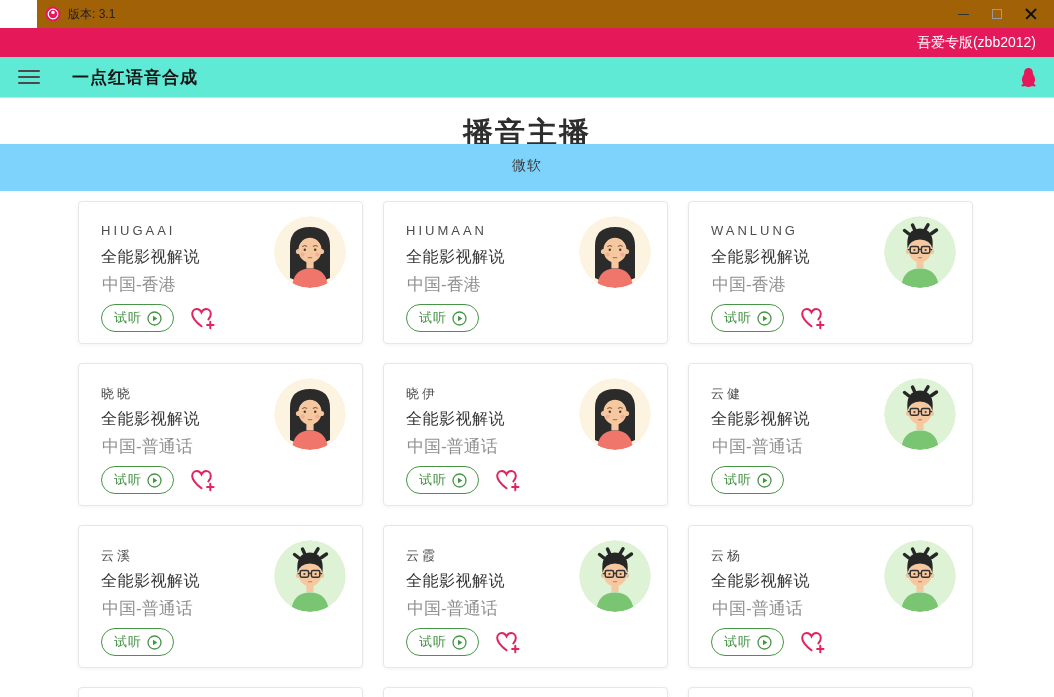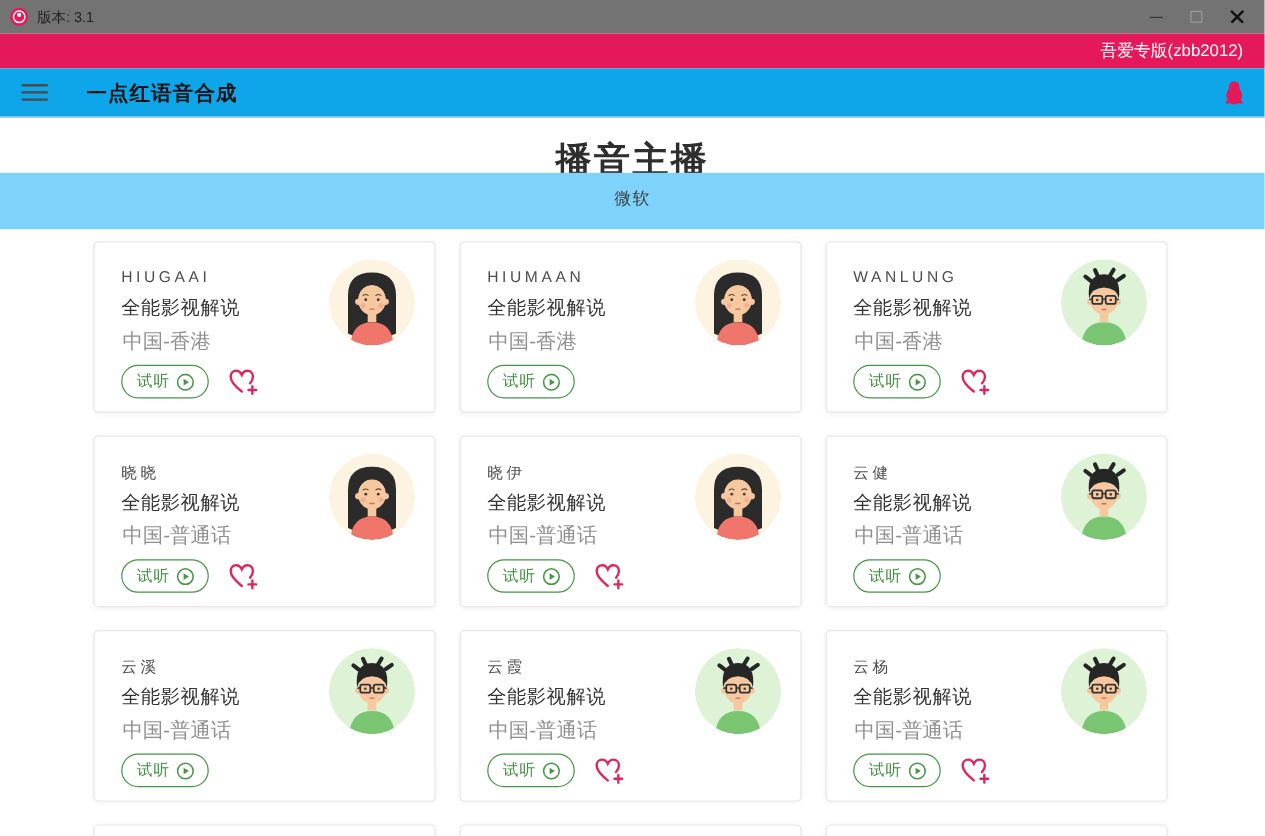--- a/index.html
+++ b/index.html
@@ -5,22 +5,23 @@
   * { margin: 0; padding: 0; box-sizing: border-box; }
   html, body { background: #fff; }
   body { font-family: "Liberation Sans", sans-serif; }
   .app {
     position: relative; width: 1054px; height: 697px;
     overflow: hidden; background: #fff; margin: 0 auto;
   }
 
   
   .titlebar {
-    height: 28px; background: #737373; display: flex; align-items: center;
+    height: 28px; background: #a16207; display: flex; align-items: center;
     padding: 0 6px 0 8px;
+    margin-left: 37px;
   }
   .app-logo { width: 16px; height: 16px; margin-right: 7px; flex: 0 0 auto; }
   .version-label { font-size: 12px; color: #222; }
   .win-controls { margin-left: auto; display: flex; align-items: center; }
   .win-btn {
     width: 34px; height: 26px; display: flex; align-items: center; justify-content: center;
     background: transparent; border: none; cursor: pointer;
   }
   .min-glyph { width: 11px; height: 0; border-top: 1.6px solid #333; display: block; }
   .max-glyph { width: 10px; height: 10px; border: 1.4px solid #9a9aa2; display: block; }
@@ -33,21 +34,21 @@
 
   
   .banner {
     height: 29px; background: #e5185a; display: flex; align-items: center;
     justify-content: flex-end; padding-right: 18px;
   }
   .banner-text { color: #fff; font-size: 14px; }
 
   
   .header {
-    height: 41px; background: #0ea5e9; border-bottom: 1px solid #d8d8d8;
+    height: 41px; background: #5eead4; border-bottom: 1px solid #d8d8d8;
     display: flex; align-items: center; padding: 16px 16px;
   }
   .hamburger { width: 22px; height: 15px; display: flex; flex-direction: column; justify-content: space-between; cursor: pointer; background: none; border: none; margin-left: 2px; }
   .hamburger i { display: block; height: 2.4px; background: #4a4a4a; border-radius: 1px; }
   .app-title { font-size: 17px; font-weight: bold; color: #141414; margin-left: 32px; letter-spacing: 1px; }
   .header-right { margin-left: auto; display: flex; align-items: center; }
   .qq-icon { width: 19px; height: 21px; cursor: pointer; }
 
   
   .page-title {

